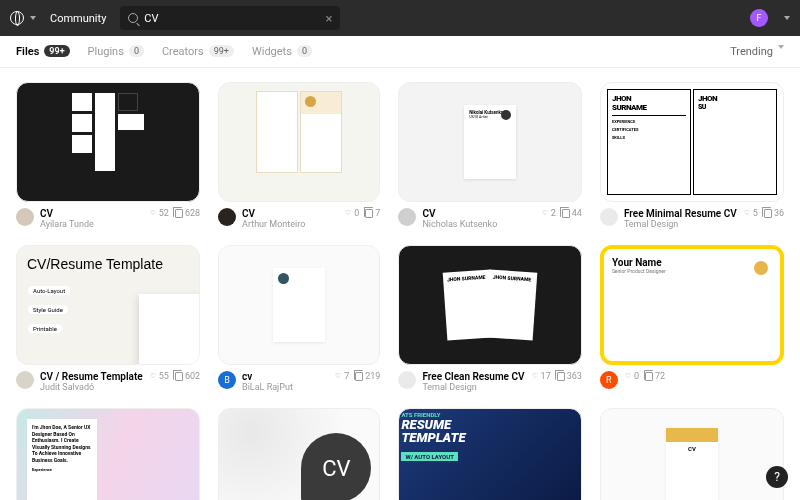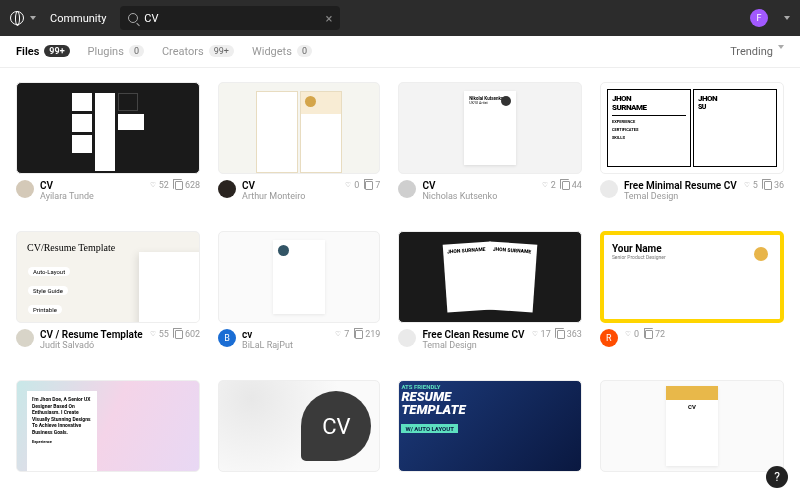--- a/index.html
+++ b/index.html
@@ -17,21 +17,21 @@
 .spacer{flex:1}
 .avatar{width:18px;height:18px;border-radius:50%;background:#a259ff;color:#fff;font-size:9px;display:flex;align-items:center;justify-content:center}
 .tabs{height:32px;border-bottom:1px solid #eee;display:flex;align-items:center;padding:0 16px;gap:18px;font-size:11px}
 .tab{display:flex;align-items:flex-start;gap:5px;color:#999;cursor:pointer}
 .tab.active{color:#000;font-weight:600}
 .badge{background:#eee;color:#666;padding:1px 5px;border-radius:8px;font-size:9px}
 .tab.active .badge{background:#333;color:#fff}
 .trending{margin-left:auto;color:#666;font-size:11px;display:flex;gap:3px}
 .grid{padding:14px 16px;display:grid;grid-template-columns:repeat(4,1fr);gap:16px 18px;overflow-y:auto;height:432px}
 .card{cursor:pointer}
-.thumb{width:100%;height:92px;border-radius:5px;border:1px solid #eee;overflow:hidden;position:relative}
+.thumb{width:100%;height:120px;border-radius:12px;border:1px solid #eee;overflow:hidden;position:relative}
 .meta{display:flex;align-items:flex-start;gap:6px;margin-top:6px}
 .av{width:18px;height:18px;border-radius:50%;flex-shrink:0;font-size:9px;display:flex;align-items:center;justify-content:center;color:#fff;background:#ccc}
 .info{flex:1;min-width:0}
 .title{font-size:10px;font-weight:600;white-space:nowrap;overflow:hidden;text-overflow:ellipsis}
 .author{font-size:9px;color:#999;white-space:nowrap;overflow:hidden;text-overflow:ellipsis}
 .stats{font-size:9px;color:#999;display:flex;gap:6px;white-space:nowrap}
 .stat{display:flex;align-items:center;gap:2px}
 .heart{display:inline-block;transform:scale(0.75)}
 .copy{display:inline-block;width:8px;height:9px;border:1px solid #999;border-radius:1px;position:relative}
 .copy::after{content:"";position:absolute;left:-2.5px;top:-2.5px;width:8px;height:9px;border:1px solid #999;border-radius:1px;border-right:none;border-bottom:none}
@@ -46,21 +46,21 @@
 .t2{background:#f3f3f3;display:flex;justify-content:center;align-items:center}
 .t2 .pg{width:52px;height:74px;background:#fff;box-shadow:0 1px 3px rgba(0,0,0,.1);font-size:3px;padding:5px;position:relative}
 .t2 .pg::before{content:"";position:absolute;right:5px;top:5px;width:10px;height:10px;background:#333;border-radius:50%}
 .t3{background:#fff;padding:6px;display:flex;gap:2px}
 .t3 .pg{flex:1;border:1px solid #000;padding:4px}
 .t3 .big{font-weight:900;font-size:8px;letter-spacing:-.5px}
 .t3 .ln{height:1px;background:#000;margin:3px 0}
 .t3 .lbl{font-size:4px;font-weight:700;margin-top:3px}
 .t4{background:#f5f3ed;padding:10px;position:relative}
 .t4 .h{font-size:9px;font-weight:600;font-family:Georgia,serif}
-.t4 .h2{font-size:10px;font-family:Liberation Serif, serif}
+.t4 .h2{font-size:14px;font-family:Liberation Sans, sans-serif}
 .t4 .tag{font-size:6px;background:#fff;border-radius:7px;padding:1px 5px;display:inline-block;margin:1px}
 .t4 .ov{position:absolute;right:-10px;bottom:-10px;width:70px;height:80px;background:#fff;box-shadow:-2px 2px 8px rgba(0,0,0,.1)}
 .t5{background:#fafafa;display:flex;justify-content:center;align-items:center}
 .t5 .pg{width:52px;height:74px;background:#fff;box-shadow:0 1px 3px rgba(0,0,0,.08);position:relative;padding:5px}
 .t5 .pg::before{content:"";position:absolute;left:5px;top:5px;width:11px;height:11px;background:#356;border-radius:50%}
 .t6{background:#1a1a1a;display:flex;justify-content:center;align-items:center;gap:-8px}
 .t6 .pg{width:48px;height:68px;background:#fff;padding:4px}
 .t6 .pg:first-child{transform:rotate(-4deg);margin-right:-6px;z-index:1}
 .t6 .pg:last-child{transform:rotate(4deg)}
 .t6 .nm{font-size:5px;font-weight:900}

